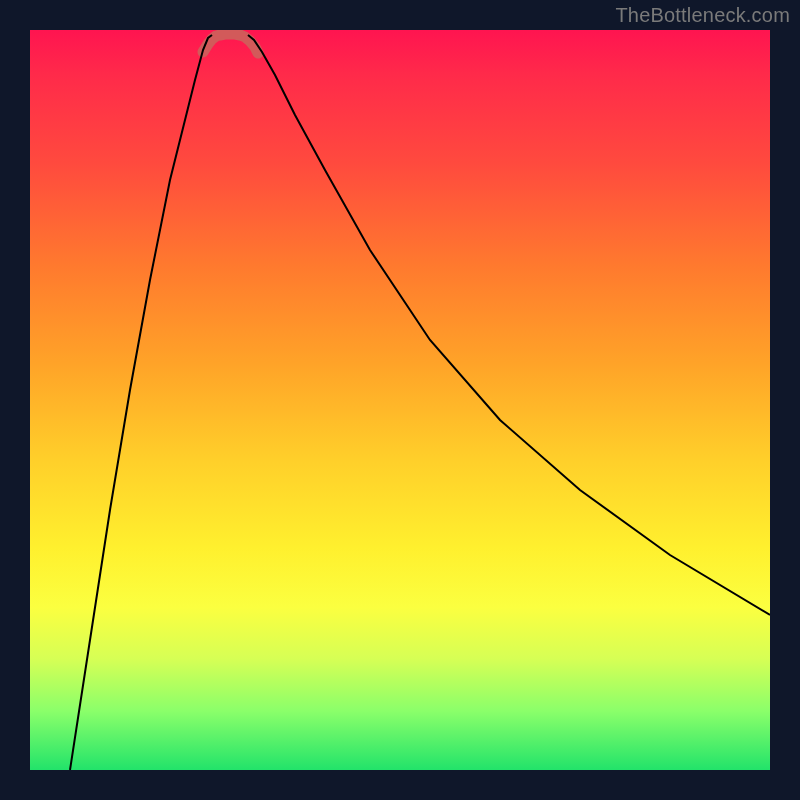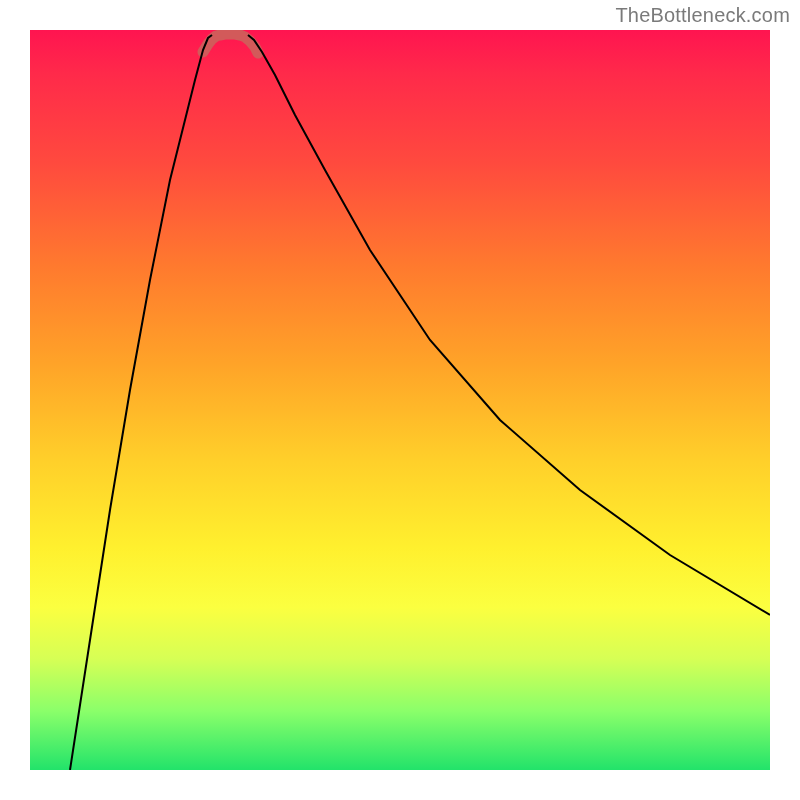--- a/index.html
+++ b/index.html
@@ -8,21 +8,21 @@
     width: 800px;
     height: 800px;
     background: #000;
     overflow: hidden;
     font-family: Arial, Helvetica, sans-serif;
   }
   .stage {
     position: relative;
     width: 800px;
     height: 800px;
-    background: #ffffff;
+    background: #0f172a;
   }
   .watermark {
     position: absolute;
     top: 4px;
     right: 10px;
     color: #7a7a7a;
     font-size: 20px;
     letter-spacing: 0.2px;
     z-index: 50;
   }

